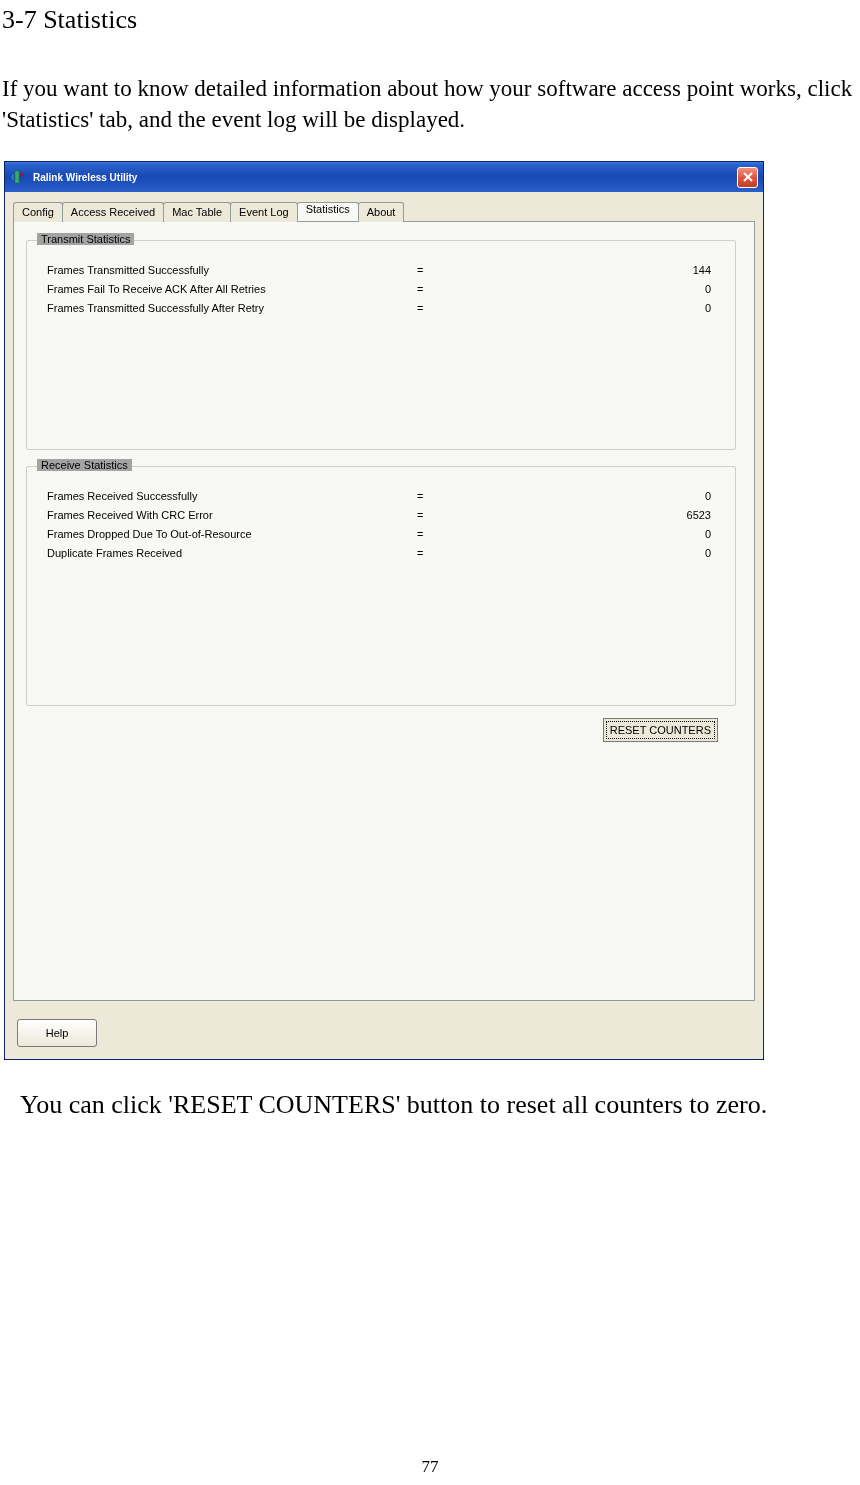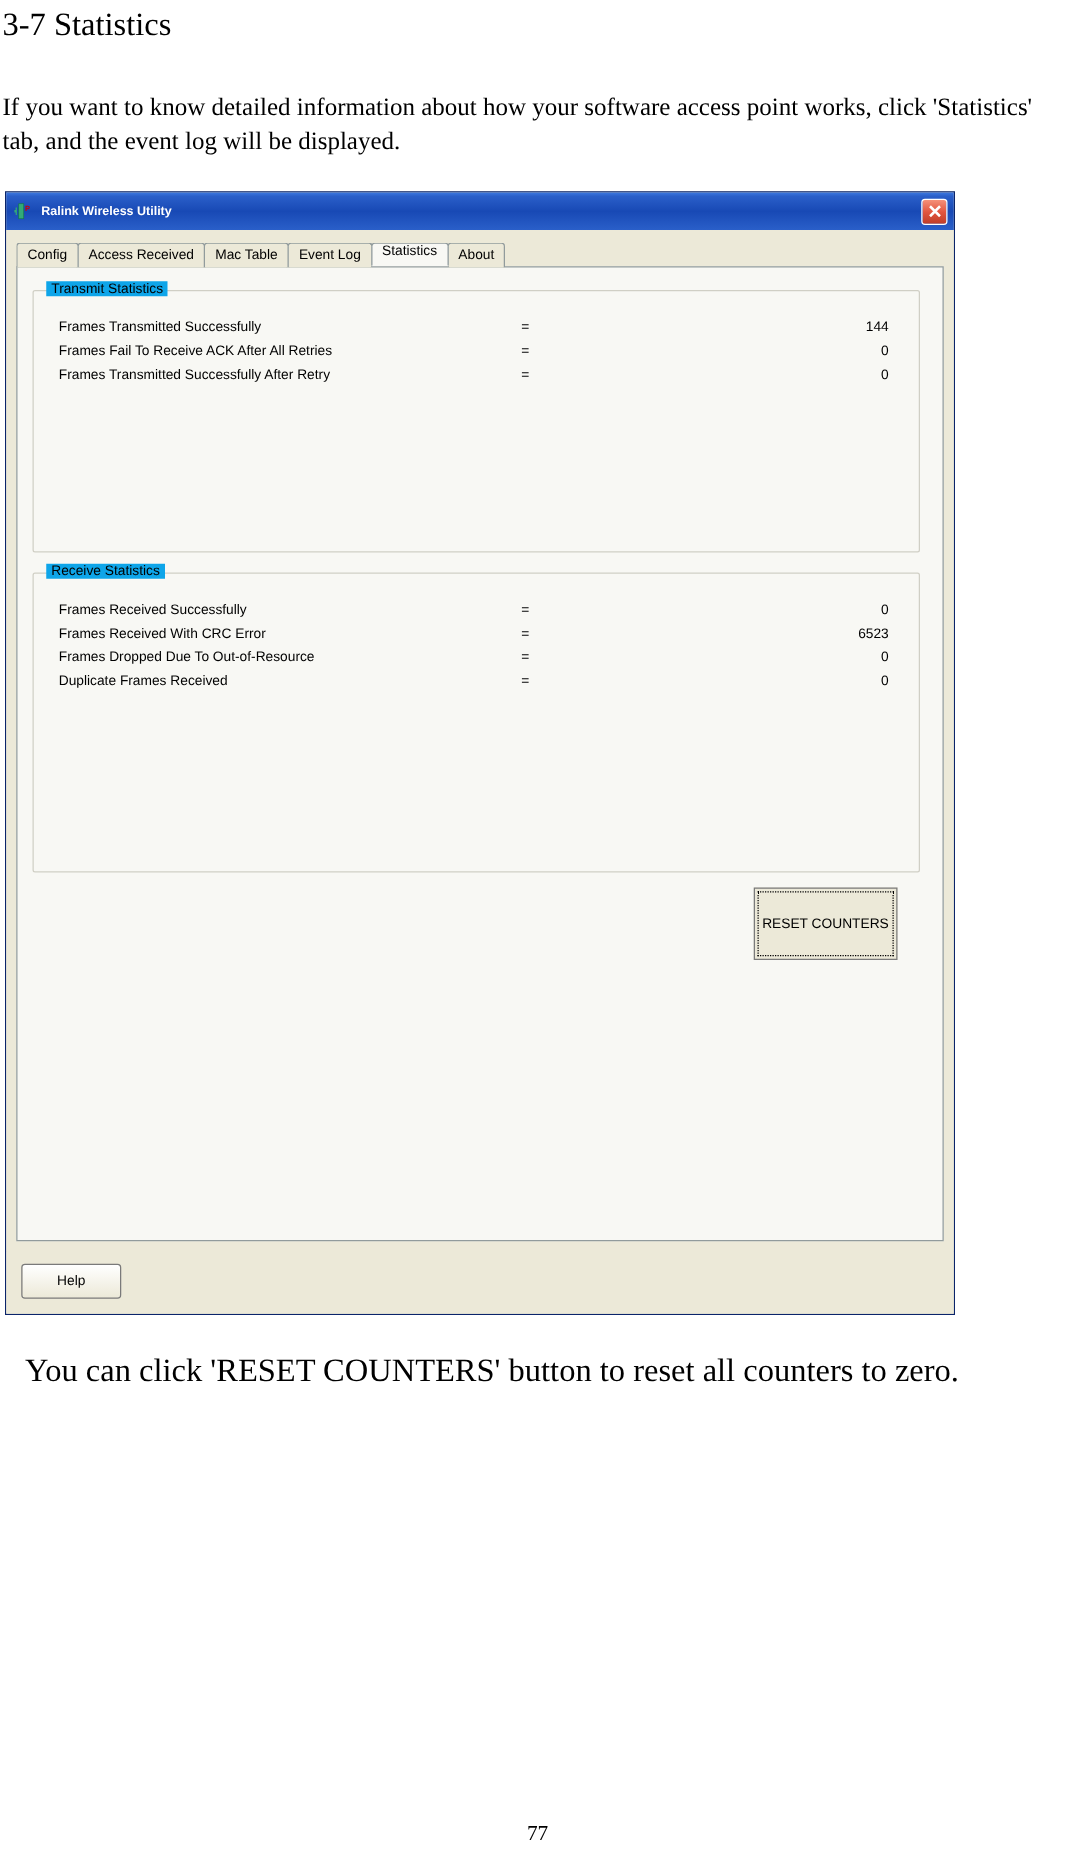--- a/index.html
+++ b/index.html
@@ -10,21 +10,21 @@
       font-family: "Times New Roman", serif;
       padding: 5px 0 0 0;
       position: relative;
     }
     .doc-heading {
       font-size: 26px;
       margin-bottom: 38px;
       padding-left: 2px;
     }
     .doc-paragraph {
-      font-size: 20px;
+      font-size: 23px;
       line-height: 1.35;
       margin-bottom: 26px;
       padding-left: 2px;
     }
     .app-window {
       width: 760px;
       margin-left: 4px;
       border: 1px solid #0a246a;
       background: #ece9d8;
       font-family: Tahoma, sans-serif;
@@ -113,42 +113,42 @@
       padding: 16px 14px 20px 20px;
       margin-bottom: 16px;
       position: relative;
     }
     .group-box.transmit { min-height: 210px; }
     .group-box.receive { min-height: 240px; }
     .group-legend {
       position: absolute;
       top: -8px;
       left: 10px;
-      background: #0ea5e9;
+      background: #a3a3a3;
       padding: 0 4px;
       font-size: 11px;
     }
     .stat-row {
       display: flex;
       align-items: center;
       margin: 7px 0;
       font-size: 11px;
     }
     .stat-label { width: 370px; }
     .stat-eq { width: 60px; text-align: left; }
     .stat-val { flex: 1; text-align: right; padding-right: 10px; }
     .reset-btn {
       position: absolute;
       right: 36px;
       top: 496px;
       border: 1px solid #7a7a7a;
       outline: 1px dotted #000;
       outline-offset: -4px;
       background: #ece9d8;
-      padding: 22px 6px;
+      padding: 5px 6px;
       font-size: 11px;
       font-family: Tahoma, sans-serif;
       cursor: pointer;
     }
     .help-btn {
       width: 80px;
       height: 28px;
       border: 1px solid #7a7a7a;
       border-radius: 3px;
       background: linear-gradient(to bottom, #fff, #ece9d8);

